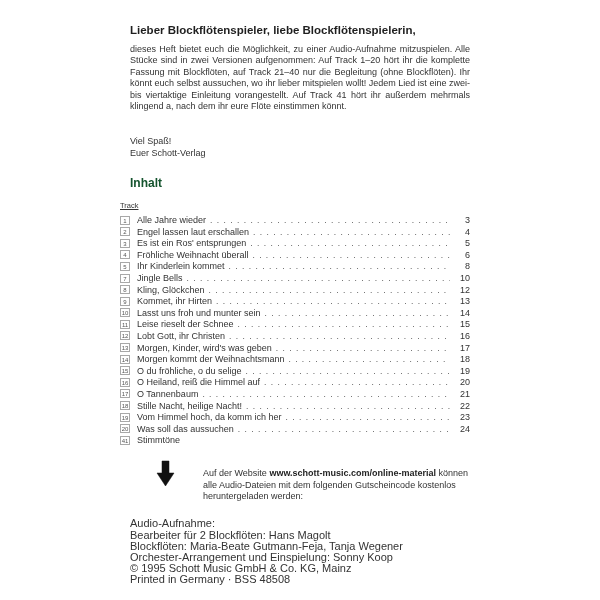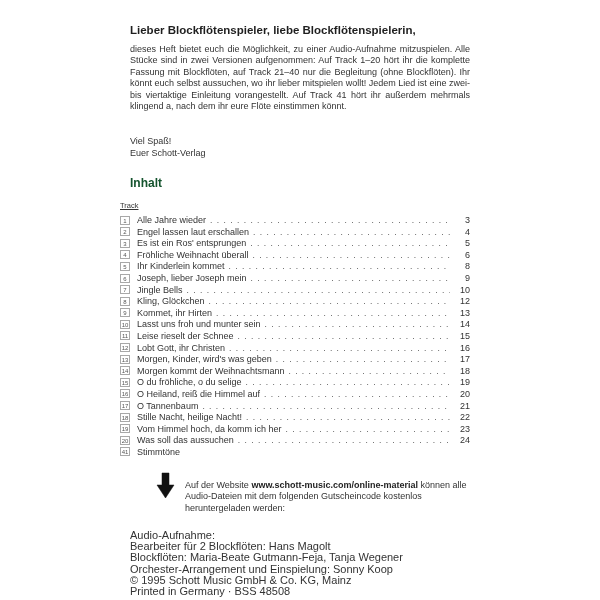--- a/index.html
+++ b/index.html
@@ -82,21 +82,21 @@
   }
   .track-page {
     flex: none;
     width: 16px;
     text-align: right;
   }
   .download-note {
     display: flex;
     align-items: flex-start;
     margin: 13px 0 0 26px;
-    gap: 10px;
+    gap: 28px;
   }
   .dl-icon-box { flex: none; padding-top: 1px; }
   .note-text {
     font-size: 9px;
     line-height: 11.4px;
     width: 288px;
     color: #333;
   }
   .note-url { font-weight: bold; color: #1f1f1f; }
   .credits {
@@ -147,26 +147,20 @@
       <span class="num-box">4</span>
       <span class="track-title">Fröhliche Weihnacht überall</span>
       <span class="dot-leader"></span>
       <span class="track-page">6</span>
     </div>
         <div class="track-row">
       <span class="num-box">5</span>
       <span class="track-title">Ihr Kinderlein kommet</span>
       <span class="dot-leader"></span>
       <span class="track-page">8</span>
-    </div>
-        <div class="track-row">
-      <span class="num-box">6</span>
-      <span class="track-title">Joseph, lieber Joseph mein</span>
-      <span class="dot-leader"></span>
-      <span class="track-page">9</span>
     </div>
         <div class="track-row">
       <span class="num-box">7</span>
       <span class="track-title">Jingle Bells</span>
       <span class="dot-leader"></span>
       <span class="track-page">10</span>
     </div>
         <div class="track-row">
       <span class="num-box">8</span>
       <span class="track-title">Kling, Glöckchen</span>

